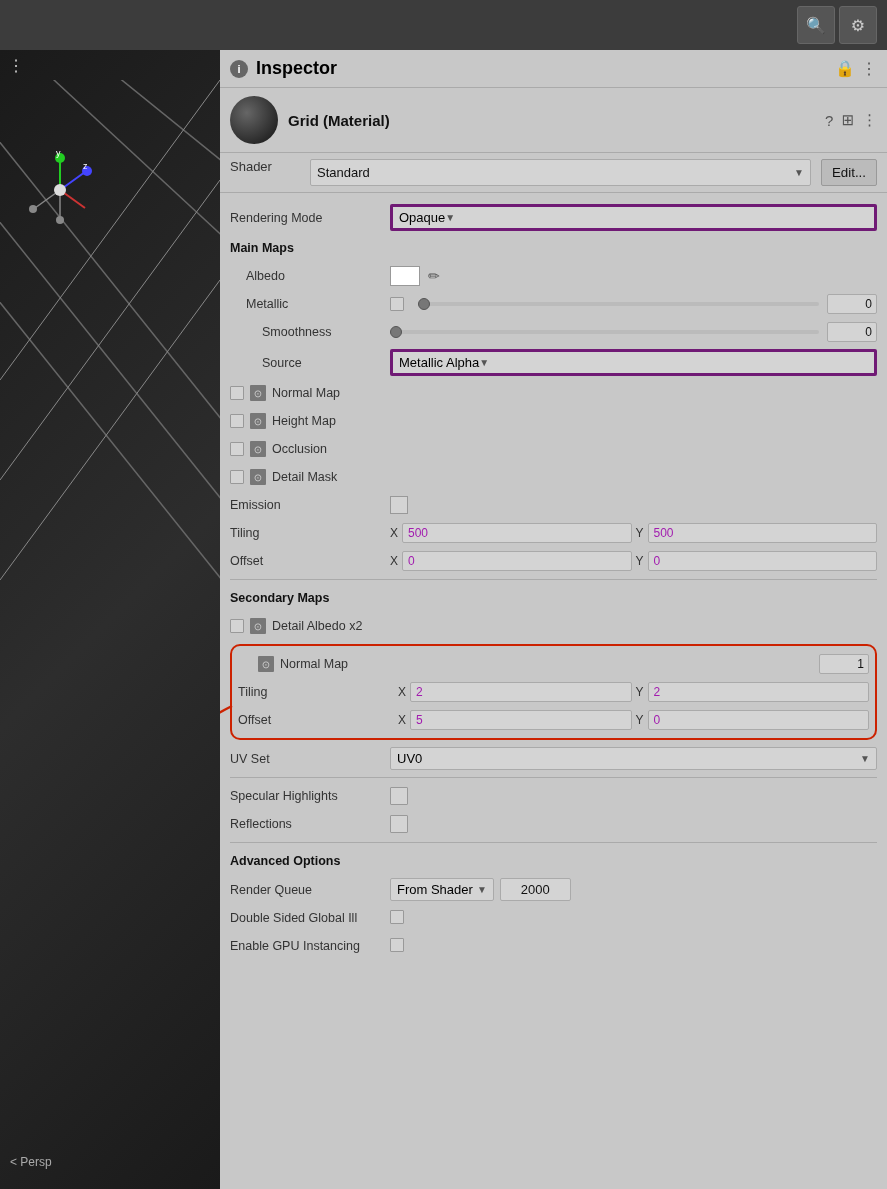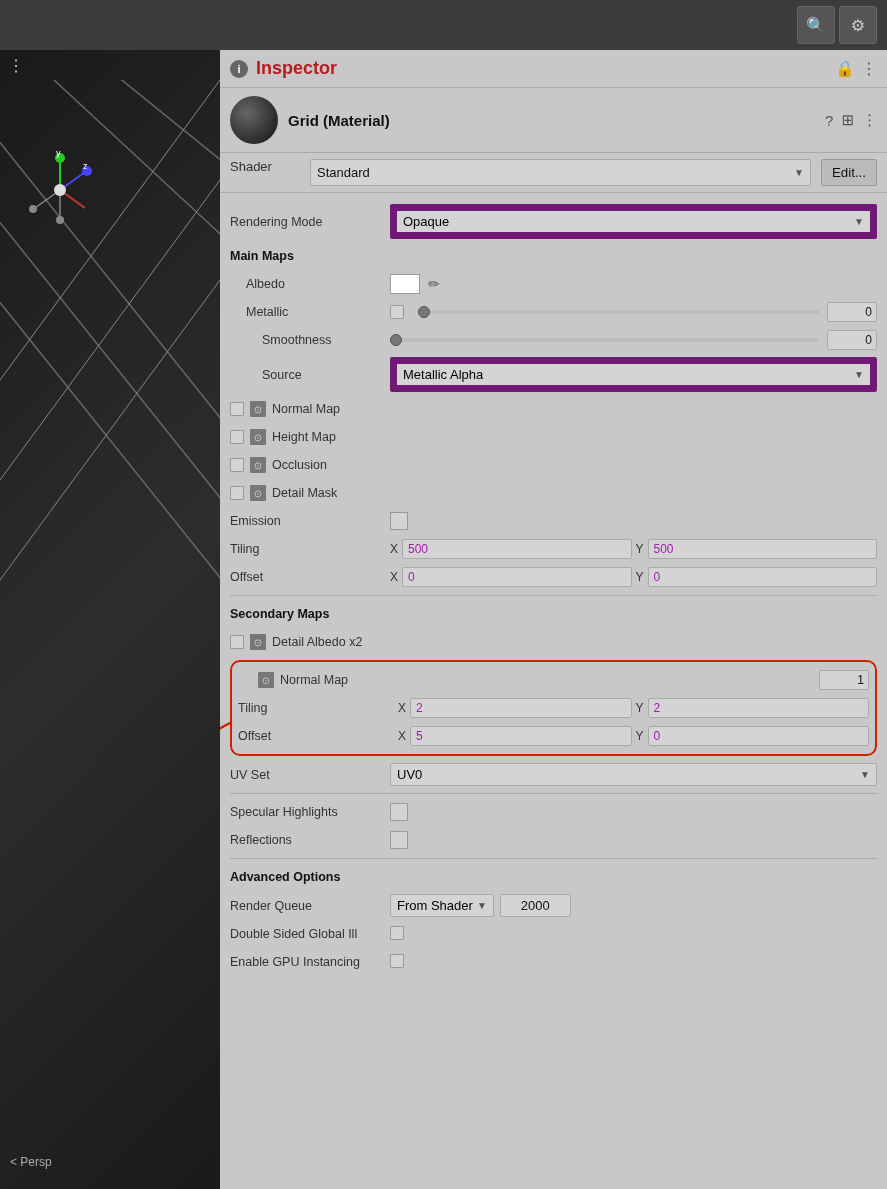--- a/index.html
+++ b/index.html
@@ -100,21 +100,21 @@
     .info-icon {
       width: 18px; height: 18px;
       background: #666;
       border-radius: 50%;
       display: flex; align-items: center; justify-content: center;
       color: white; font-size: 11px; font-weight: bold;
     }
     .inspector-title {
       font-size: 18px;
       font-weight: bold;
-      color: #b91c1c;
+      color: #000000;
       flex: 1;
     }
     .header-icons {
       display: flex; gap: 6px; align-items: center;
     }
     .header-icon-btn {
       color: #555; cursor: pointer; font-size: 16px;
       background: none; border: none;
     }
 
@@ -196,24 +196,24 @@
       font-size: 12.5px;
     }
     .prop-label-bold {
       font-weight: bold;
       color: #111;
     }
     .prop-value { flex: 1; }
 
     .dropdown-field {
       background: #d4d4d4;
-      border: 7px solid #701a75;
+      border: 3px solid #701a75;
       border-radius: 2px;
       padding: 3px 6px;
-      display: flex; align-items: center; justify-content: space-between;
+      display: flex; align-items: center; justify-content: flex-start;
       cursor: pointer;
       width: 100%;
     }
     .dropdown-arrow { color: #555; font-size: 10px; }
 
     .slider-container {
       display: flex; align-items: center; gap: 8px; width: 100%;
     }
     .slider-track {
       flex: 1;

